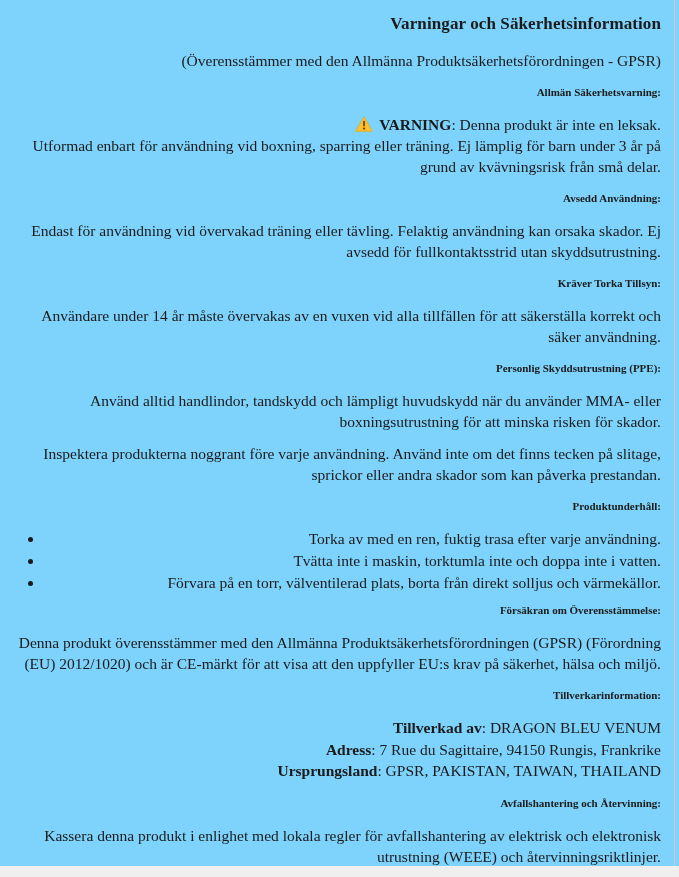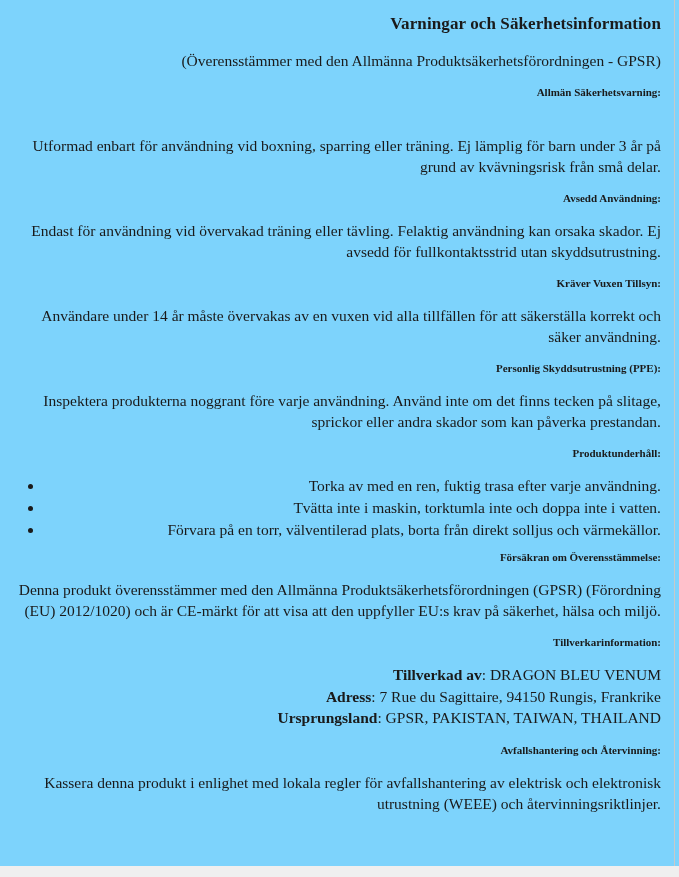--- a/index.html
+++ b/index.html
@@ -74,31 +74,36 @@
 
 <div class="page">
   <div class="content">
 
     <h1>Varningar och Säkerhetsinformation</h1>
 
     <p class="subtitle">(Överensstämmer med den Allmänna Produktsäkerhetsförordningen - GPSR)</p>
 
     <h2>Allmän Säkerhetsvarning:</h2>
 
-    <p class="body"><br>
+    <p class="body"><span><svg class="warn-icon" width="18" height="16" viewBox="0 0 24 21">
+            <path d="M12 0.8 L23.2 20.2 H0.8 Z" fill="#fbc02d" stroke="#e6a817" stroke-width="1"></path>
+            <rect x="10.9" y="6.2" width="2.3" height="7.6" rx="1.1" fill="#7a3b00"></rect>
+            <circle cx="12.05" cy="16.6" r="1.5" fill="#7a3b00"></circle>
+          </svg><strong>VARNING</strong><span>: Denna produkt är inte en leksak.</span></span><br>
       <span>Utformad enbart för användning vid boxning, sparring eller träning. Ej lämplig för barn under 3 år på grund av kvävningsrisk från små delar.</span>
     </p>
 
     <h2>Avsedd Användning:</h2>
     <p class="body">Endast för användning vid övervakad träning eller tävling. Felaktig användning kan orsaka skador. Ej avsedd för fullkontaktsstrid utan skyddsutrustning.</p>
 
-    <h2>Kräver Vuxen Tillsyn:</h2>
+    <h2>Kräver Torka Tillsyn:</h2>
     <p class="body">Användare under 14 år måste övervakas av en vuxen vid alla tillfällen för att säkerställa korrekt och säker användning.</p>
 
     <h2>Personlig Skyddsutrustning (PPE):</h2>
+    <p class="body">Använd alltid handlindor, tandskydd och lämpligt huvudskydd när du använder MMA- eller boxningsutrustning för att minska risken för skador.</p>
 
     <p class="body">Inspektera produkterna noggrant före varje användning. Använd inte om det finns tecken på slitage, sprickor eller andra skador som kan påverka prestandan.</p>
 
     <h2>Produktunderhåll:</h2>
     <ul class="maint">
       <li>Torka av med en ren, fuktig trasa efter varje användning.</li>
       <li>Tvätta inte i maskin, torktumla inte och doppa inte i vatten.</li>
       <li>Förvara på en torr, välventilerad plats, borta från direkt solljus och värmekällor.</li>
     </ul>
 

